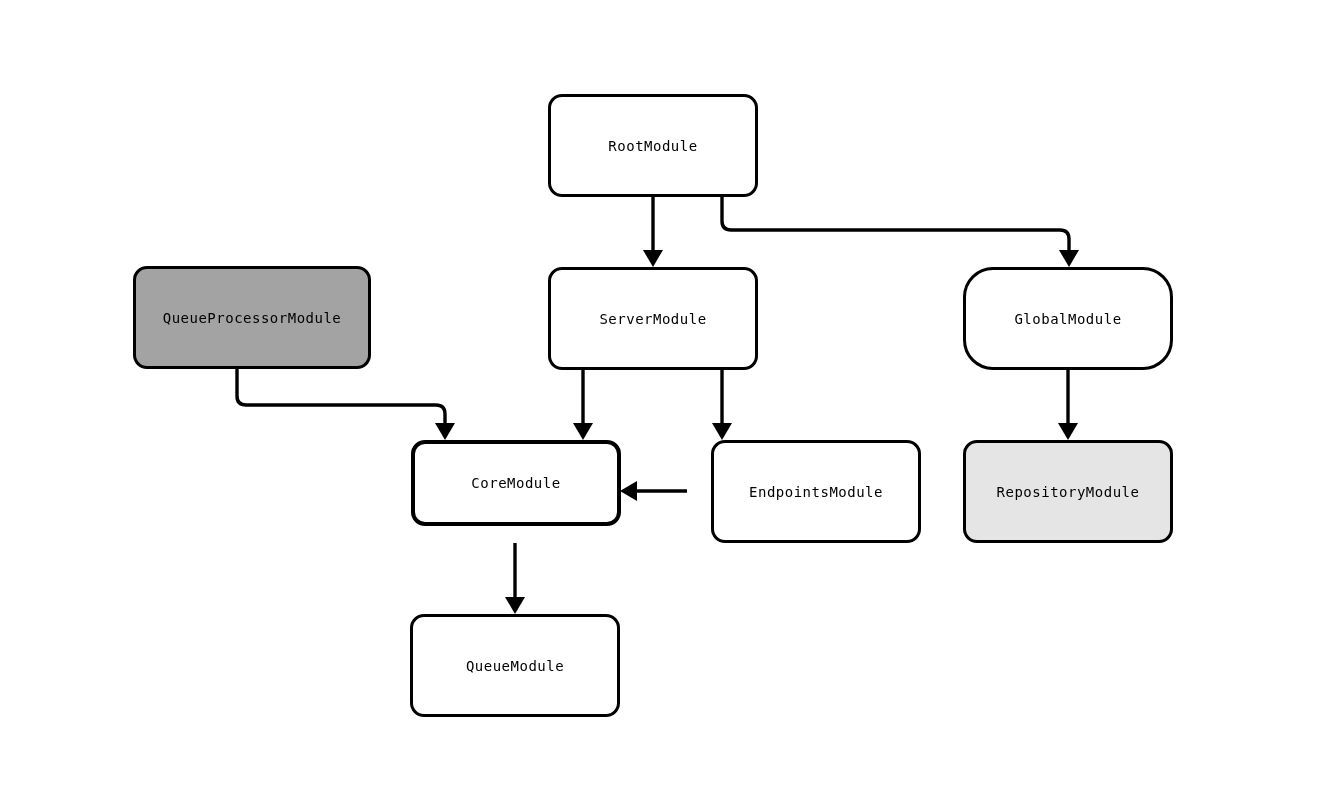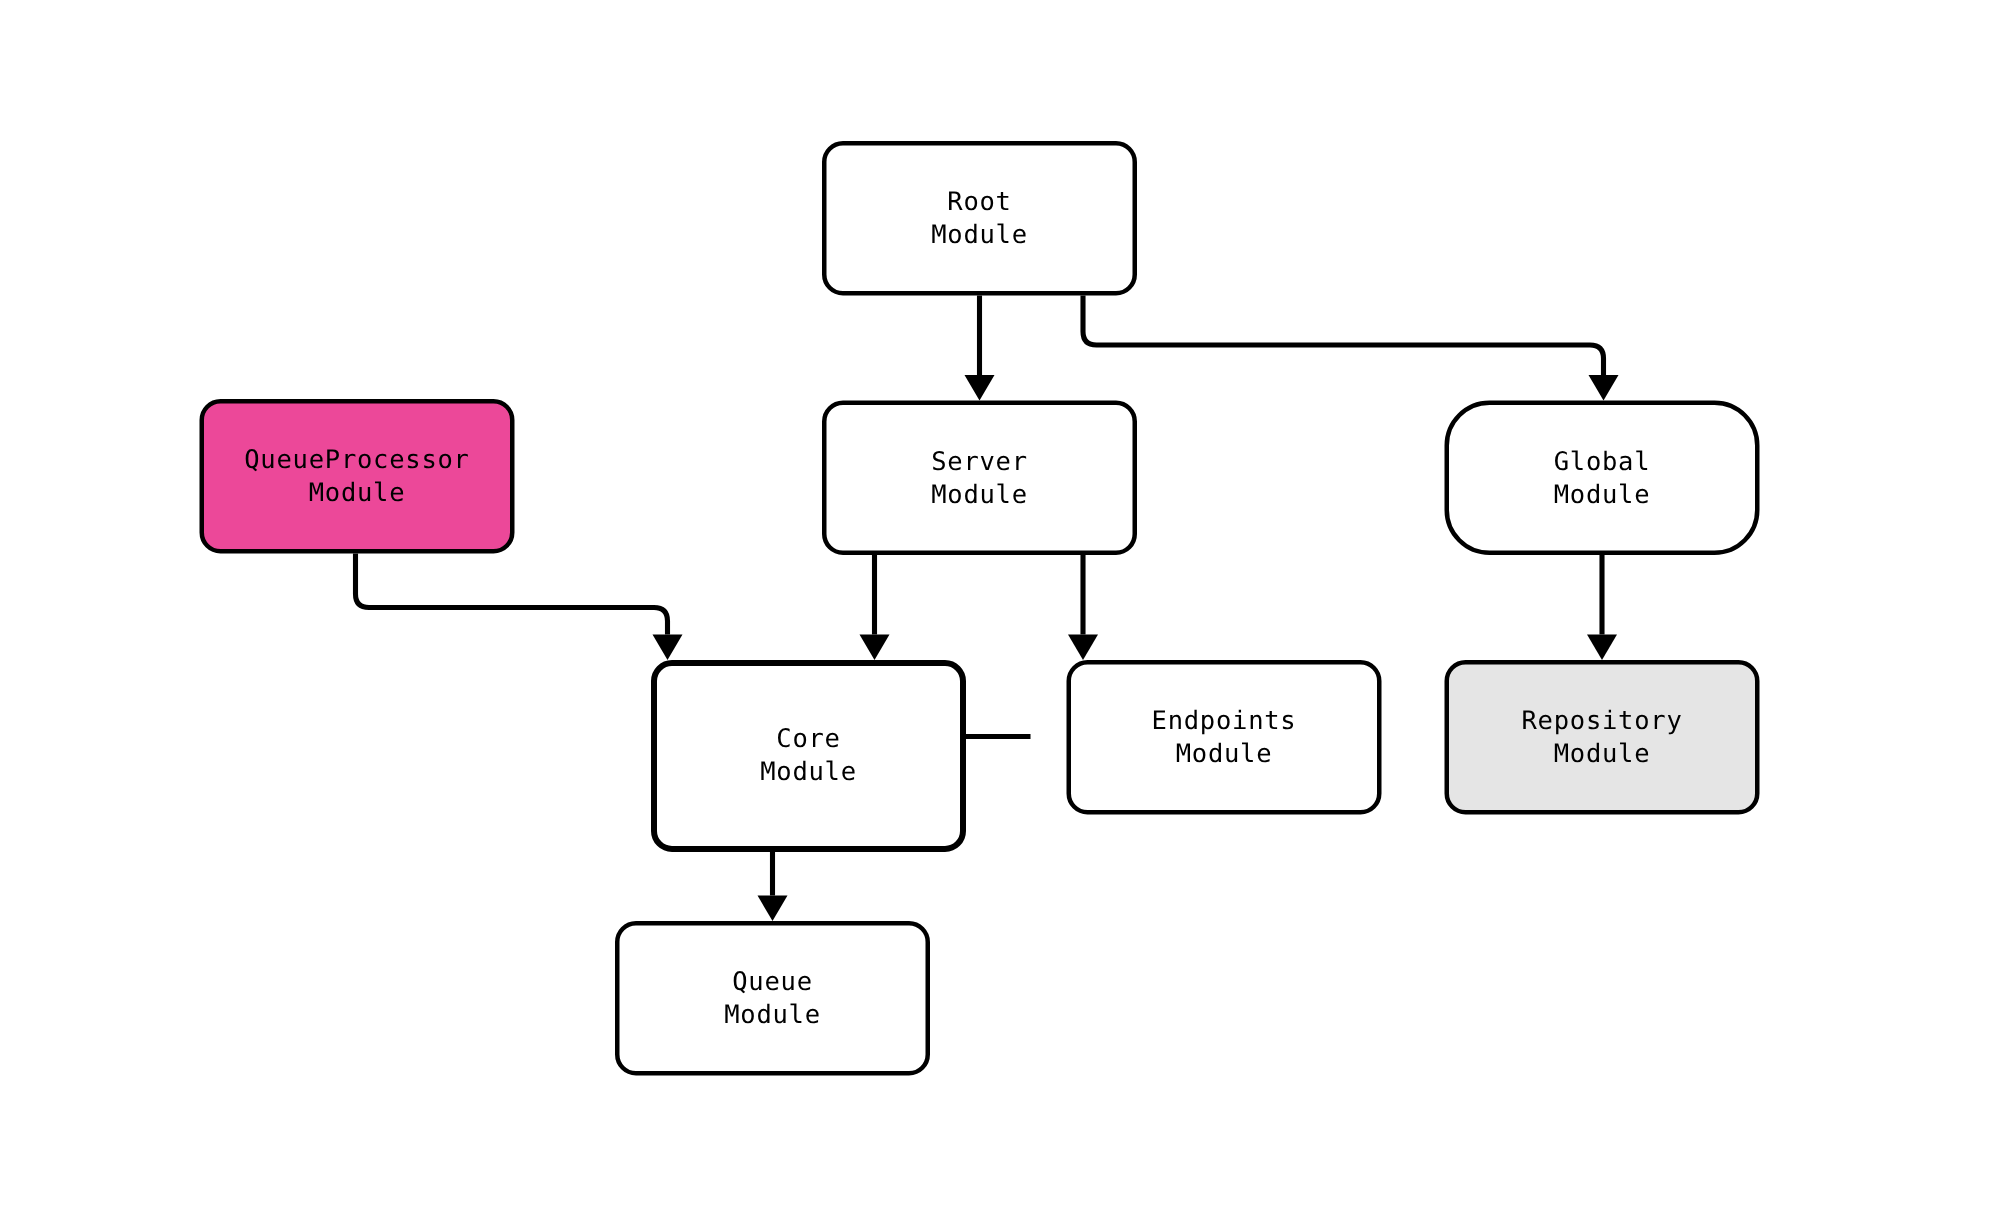--- a/index.html
+++ b/index.html
@@ -26,27 +26,26 @@
     height: 809px;
     pointer-events: none;
   }
   .node {
     position: absolute;
     box-sizing: border-box;
     background: #ffffff;
     border: 3px solid #000000;
     border-radius: 14px;
     display: flex;
-    flex-direction: column;
     align-items: center;
     justify-content: center;
     text-align: center;
     color: #000000;
     font-family: "DejaVu Sans Mono", "Liberation Mono", monospace;
-    font-size: 17px;
+    font-size: 14px;
     line-height: 22px;
     letter-spacing: 0.5px;
     z-index: 2;
   }
   .node.emphasis {
     border-width: 4px;
   }
   .node-line {
     display: block;
     white-space: pre;
@@ -88,33 +87,33 @@
       <g>
         <path d="M 1068 370 L 1068 423" fill="none" stroke="#000000" stroke-width="3.4" stroke-linecap="butt" stroke-linejoin="round"></path>
         <polygon points="1068,440 1058,423 1078,423" fill="#000000"></polygon>
       </g>
     </svg>
   <div id="node-layer">
       <div class="node" style="left: 548px; top: 94px; width: 210px; height: 103px; background: rgb(255, 255, 255); border-color: rgb(0, 0, 0); color: rgb(0, 0, 0);">
         <span class="node-line">Root</span>
         <span class="node-line">Module</span>
       </div>
-      <div class="node" style="left: 133px; top: 266px; width: 210px; height: 103px; background: #ec4899; border-color: rgb(0, 0, 0); color: rgb(0, 0, 0); text-align: right;">
+      <div class="node" style="left: 133px; top: 266px; width: 238px; height: 103px; background: #a3a3a3; border-color: rgb(0, 0, 0); color: rgb(0, 0, 0); text-align: right;">
         <span class="node-line">QueueProcessor</span>
         <span class="node-line">Module</span>
       </div>
       <div class="node" style="left: 548px; top: 267px; width: 210px; height: 103px; background: rgb(255, 255, 255); border-color: rgb(0, 0, 0); color: rgb(0, 0, 0); text-align: center;">
         <span class="node-line">Server</span>
         <span class="node-line">Module</span>
       </div>
       <div class="node" style="left: 963px; top: 267px; width: 210px; height: 103px; background: rgb(255, 255, 255); border-color: rgb(0, 0, 0); color: rgb(0, 0, 0); border-radius: 30px;">
         <span class="node-line">Global</span>
         <span class="node-line">Module</span>
       </div>
-      <div class="node emphasis" style="left: 434px; top: 440px; width: 210px; height: 128px; background: rgb(255, 255, 255); border-color: rgb(0, 0, 0); color: rgb(0, 0, 0);">
+      <div class="node emphasis" style="left: 411px; top: 440px; width: 210px; height: 86px; background: rgb(255, 255, 255); border-color: rgb(0, 0, 0); color: rgb(0, 0, 0);">
         <span class="node-line">Core</span>
         <span class="node-line">Module</span>
       </div>
       <div class="node" style="left: 687px; top: 440px; width: 210px; height: 103px; background: rgb(255, 255, 255); border-color: rgb(0, 0, 0); color: rgb(0, 0, 0); margin-left: 24px;">
         <span class="node-line">Endpoints</span>
         <span class="node-line">Module</span>
       </div>
       <div class="node" style="left: 963px; top: 440px; width: 210px; height: 103px; background: #e5e5e5; border-color: rgb(0, 0, 0); color: rgb(0, 0, 0);">
         <span class="node-line">Repository</span>
         <span class="node-line">Module</span>

